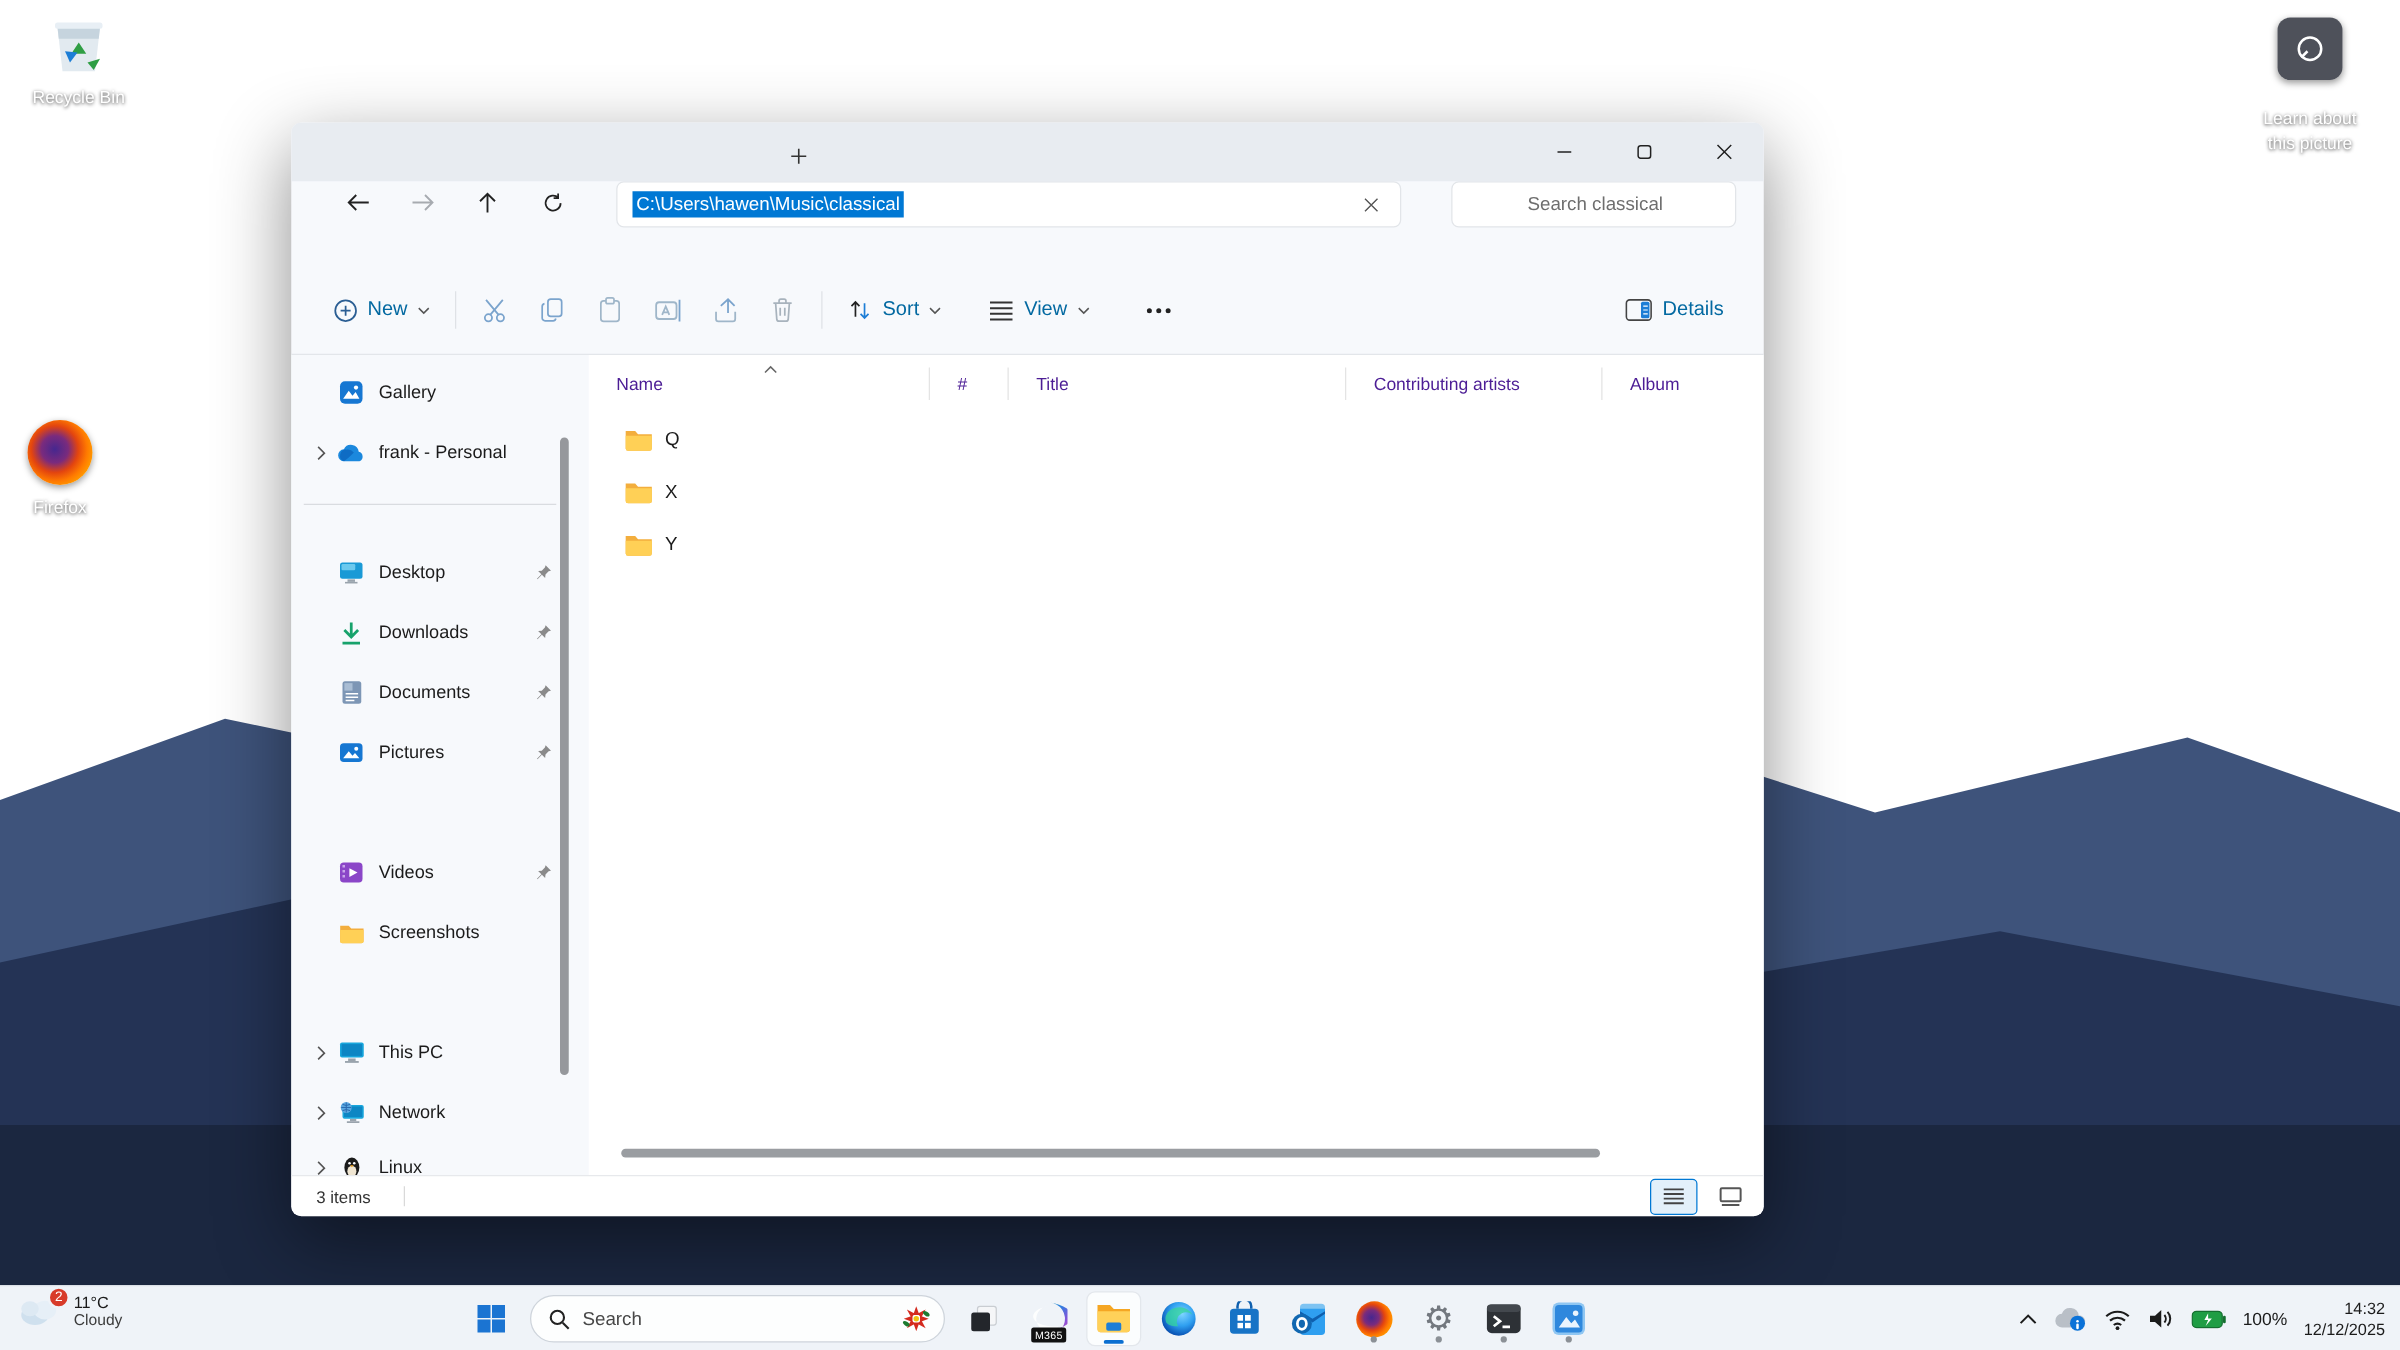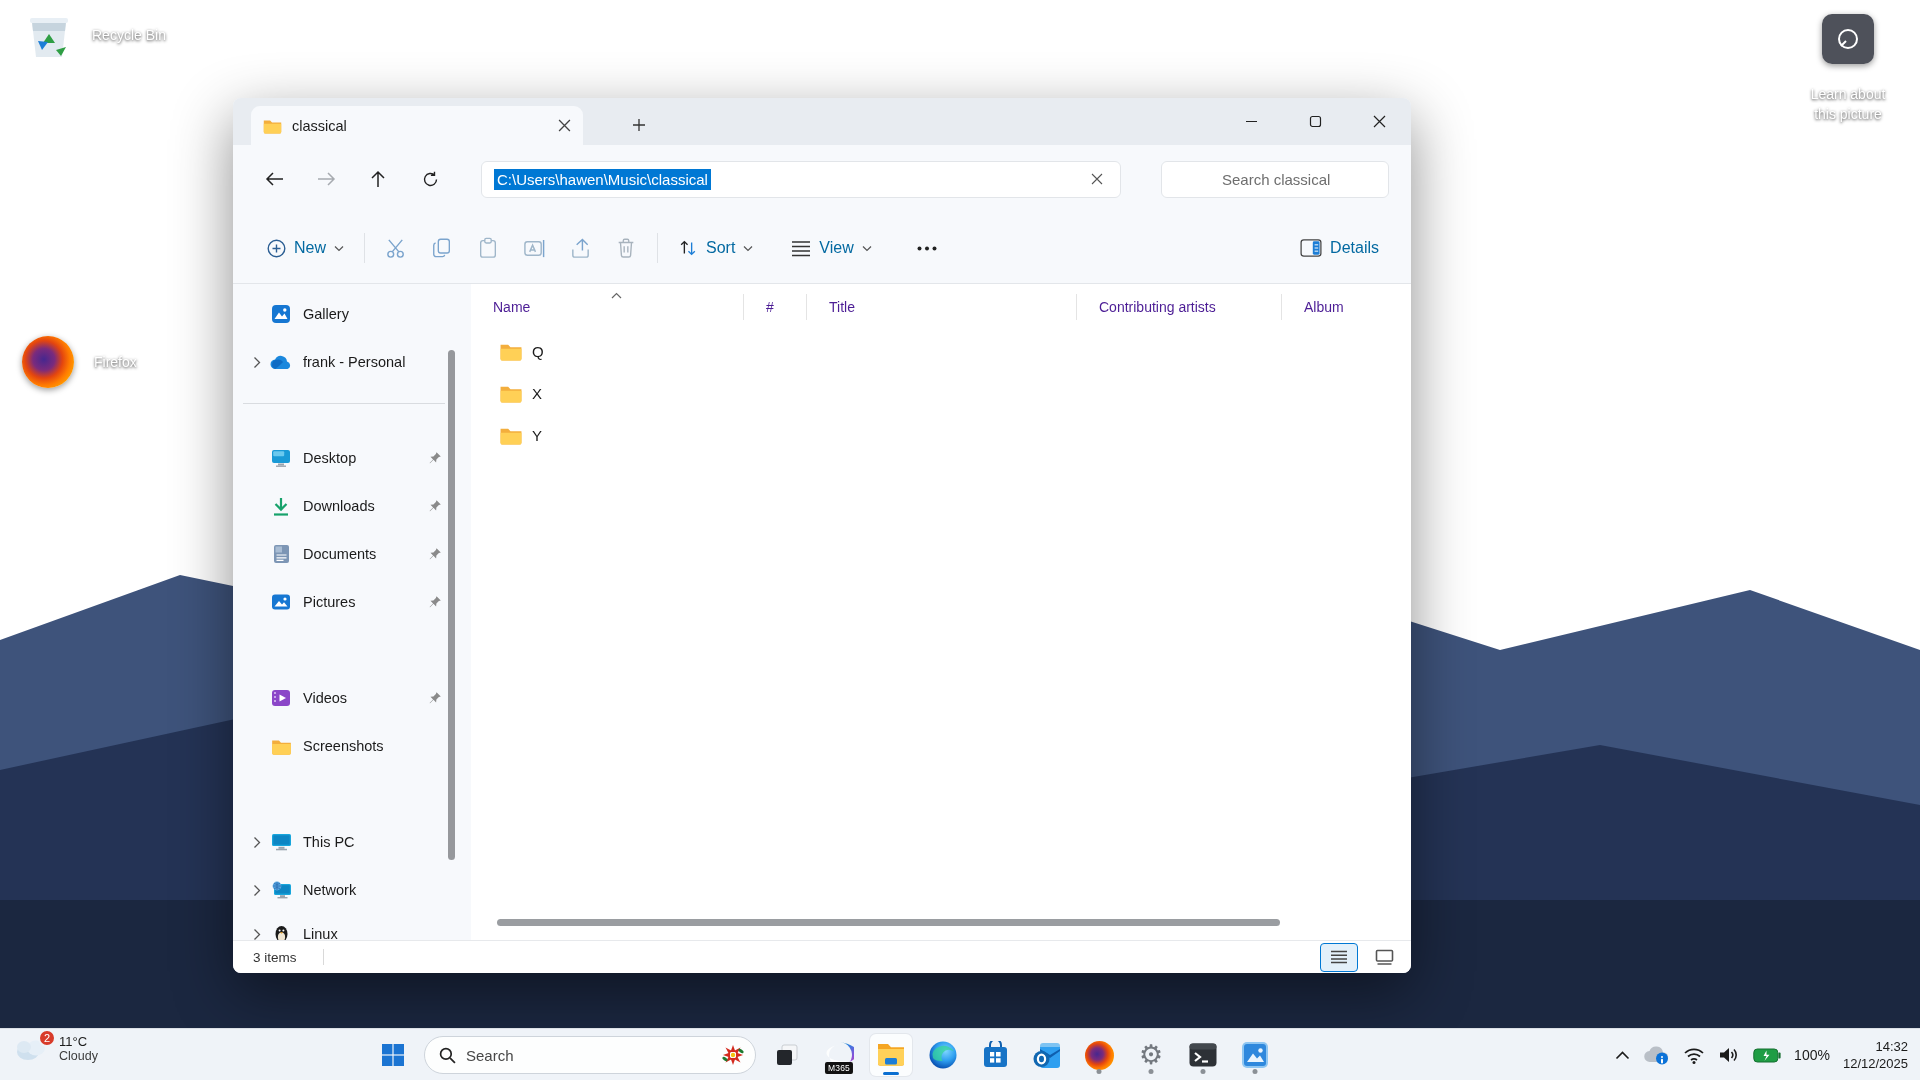--- a/index.html
+++ b/index.html
@@ -6,35 +6,35 @@
   html,body { width:1920px; height:1080px; overflow:hidden; font-family:"Liberation Sans","DejaVu Sans",sans-serif; }
   .stage { position:relative; width:1920px; height:1080px; overflow:hidden;
     background:
       radial-gradient(ellipse 700px 220px at 10% 29%, rgba(235,170,170,.38), transparent 65%),
       radial-gradient(ellipse 600px 200px at 85% 14%, rgba(90,80,110,.55), transparent 70%),
       radial-gradient(ellipse 900px 260px at 45% 6%, rgba(40,42,60,.6), transparent 70%),
       linear-gradient(180deg,#474d63 0%,#50506a 12%,#645b79 22%,#8d7390 32%,#ad89a0 40%,#99819e 46%,#6f6c8e 52%,#41amount 0%,#3f4a70 58%,#2f3e63 66%,#273450 78%,#202b44 90%,#1b2438 100%);
   }
   .mountains { position:absolute; inset:0; }
   
-  .desk-ic { position:absolute; display:flex; flex-direction:row; align-items:center; gap:20px; color:#fff; font-size:14px; text-shadow:0 1px 3px rgba(0,0,0,.8); }
+  .desk-ic { position:absolute; display:flex; flex-direction:column; align-items:center; gap:9px; color:#fff; font-size:14px; text-shadow:0 1px 3px rgba(0,0,0,.8); }
   .bin-svg { width:46px; height:50px; }
   .fx-ball { width:52px; height:52px; border-radius:50%;
     background:radial-gradient(circle at 42% 45%, #46278f 0%, #7a2b7d 26%, #e3450f 45%, #ff7a00 62%, #ff9e00 76%, #ffce44 100%); box-shadow:0 2px 6px rgba(0,0,0,.4);}
   .spot-tile { width:52px; height:50px; border-radius:10px; background:rgba(28,32,44,.78); display:flex; align-items:center; justify-content:center; box-shadow:0 2px 6px rgba(0,0,0,.4);}
   .spot-label { position:absolute; top:70px; left:50%; transform:translateX(-50%); width:120px; text-align:center; line-height:20px; font-size:14px; color:#fff; text-shadow:0 1px 3px rgba(0,0,0,.8);}
   
   .win { position:absolute; left:233px; top:98px; width:1178px; height:875px; border-radius:8px; background:#f7f9fc; box-shadow:0 20px 60px rgba(0,0,0,.45); overflow:hidden; }
   .tabstrip { position:relative; height:47px; background:#e8ecf1; }
   .tab { position:absolute; left:18px; top:8px; width:332px; height:39px; background:#f7f9fc; border-radius:9px 9px 0 0; display:flex; align-items:center; padding:0 12px; gap:10px; }
   .tab-title { font-size:14.5px; color:#1b1b1b; flex:1; }
   .newtab { position:absolute; left:392px; top:14px; width:28px; height:26px; display:flex; align-items:center; justify-content:center; border-radius:5px; }
   .wctrls { position:absolute; right:0; top:0; height:47px; display:flex; }
   .wc { width:64px; height:46px; display:flex; align-items:center; justify-content:center; }
-  .navbar { height:68px; display:flex; align-items:center; padding:0 22px 0 24px; gap:18px; }
+  .navbar { height:68px; display:flex; padding:0 22px 0 36px; gap:18px; }
   .navbtn { width:34px; height:34px; display:flex; align-items:center; justify-content:center; border-radius:5px; }
   .addr { flex:1; height:37px; margin-left:16px; background:#fff; border:1px solid #e2e5e9; border-radius:6px; display:flex; align-items:center; padding:0 10px 0 12px; }
   .addr-sel { background:#0078d4; color:#fff; font-size:15px; padding:2px 3px; white-space:nowrap; }
   .addr-x { margin-left:auto; width:26px; display:flex; justify-content:center; }
   .searchbox { width:228px; height:37px; margin-left:22px; background:#fff; border:1px solid #e2e5e9; border-radius:6px; display:flex; align-items:center; padding:0 12px 0 14px; }
   .searchbox input { border:0; outline:0; width:160px; font-size:15px; color:#333; background:transparent; font-family:inherit;margin-left:46px;}
   .searchbox input::placeholder { color:#6e6e6e; }
   .toolbar { height:71px; display:flex; align-items:center; padding:0 20px 0 22px; border-bottom:1px solid #e3e6ea; }
   .tbtn { display:flex; align-items:center; gap:8px; padding:8px 12px; border-radius:5px; font-size:16px; color:#0369a1; }
   .tico { width:46px; height:38px; display:flex; align-items:center; justify-content:center; border-radius:5px; }
@@ -119,30 +119,20 @@
     </div>
     <div class="spot-label">
       <div>Learn about</div>
       <div>this picture</div>
     </div>
   </div>
 
   <div class="win">
 
     <div class="tabstrip">
-      <div class="tab">
-        <svg width="19" height="16" viewBox="0 0 24 20">
-          <path d="M1 3 h8 l2.4 2.6 H23 v12 a2 2 0 0 1 -2 2 H3 a2 2 0 0 1 -2 -2 Z" fill="#f3ae3d"></path>
-          <path d="M1 7 h22 v10.6 a2 2 0 0 1 -2 2 H3 a2 2 0 0 1 -2 -2 Z" fill="#ffd056"></path>
-        </svg>
-        <span class="tab-title">classical</span>
-        <svg width="13" height="13" viewBox="0 0 12 12">
-          <path d="M1 1 L11 11 M11 1 L1 11" stroke="#444" stroke-width="1.2"></path>
-        </svg>
-      </div>
       <div class="newtab">
         <svg width="14" height="14" viewBox="0 0 14 14">
           <path d="M7 1 V13 M1 7 H13" stroke="#333" stroke-width="1.3"></path>
         </svg>
       </div>
       <div class="wctrls">
         <div class="wc">
           <svg width="13" height="13" viewBox="0 0 13 13">
               <path d="M1 6.5 H12" stroke="#222" stroke-width="1.2"></path>
             </svg>

